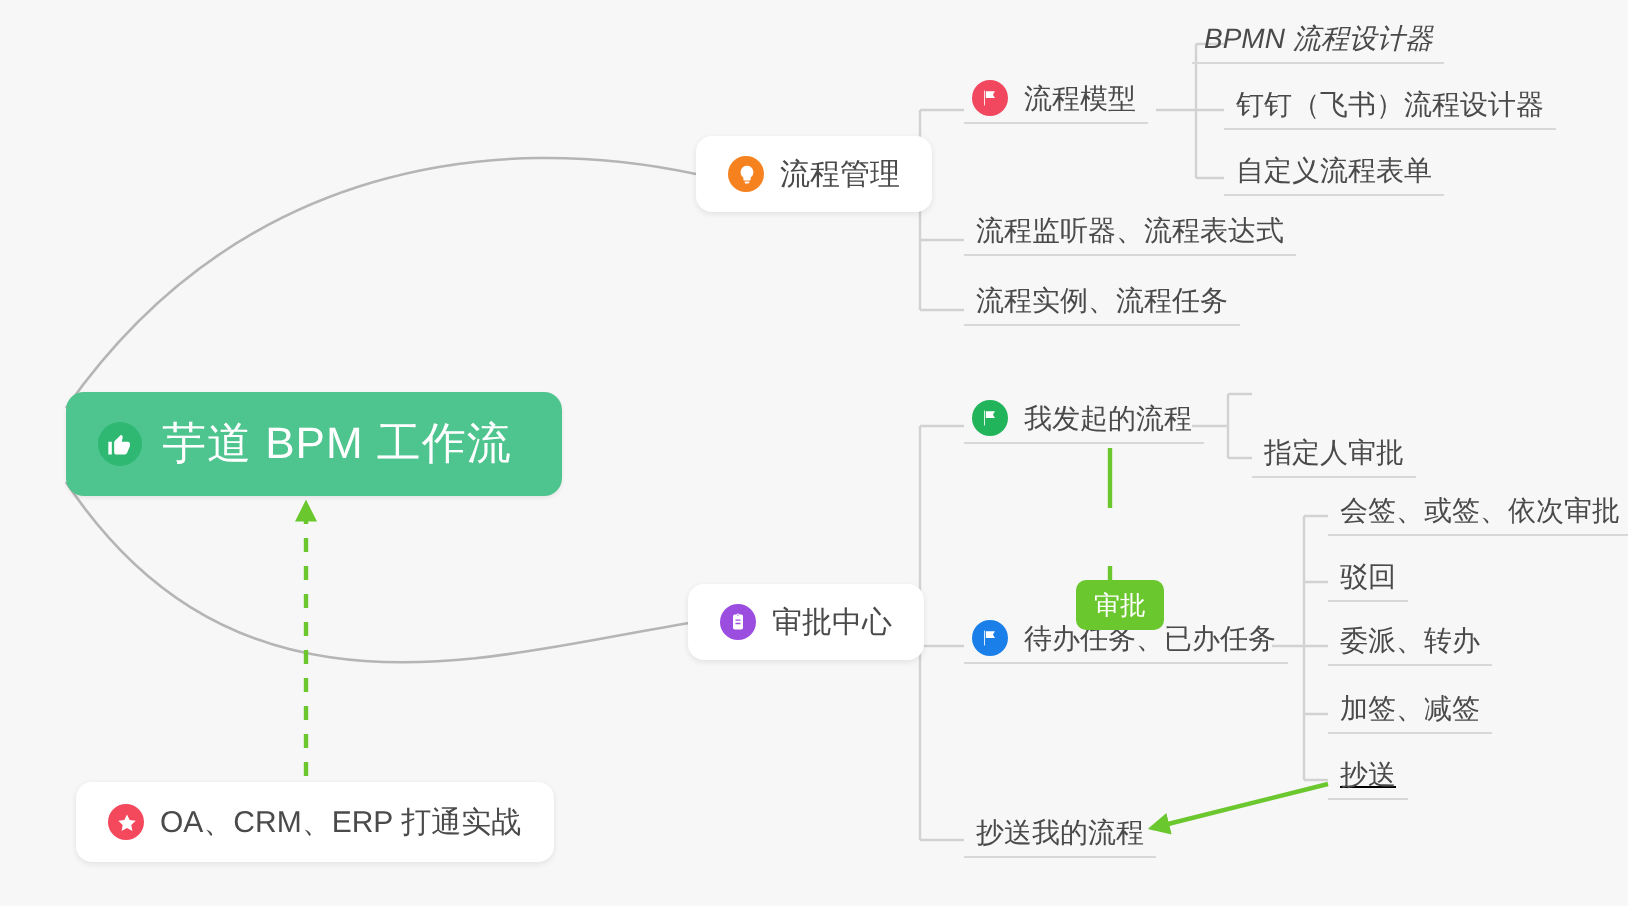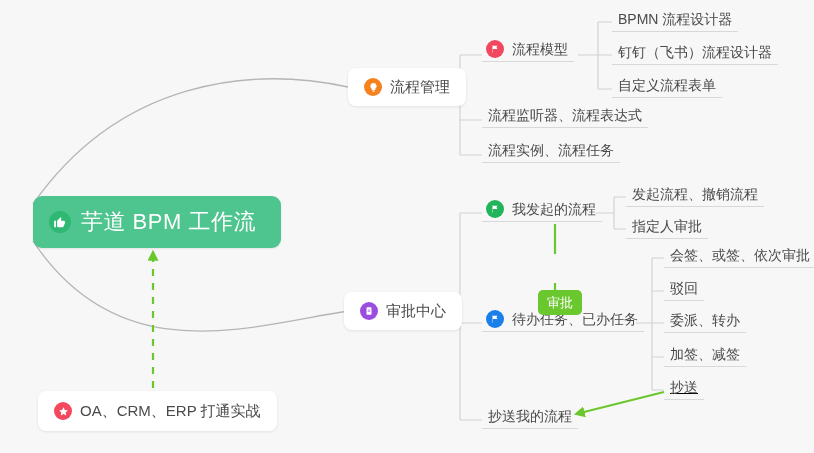--- a/index.html
+++ b/index.html
@@ -167,21 +167,21 @@
 
   <div class="topic with-icon" style="left:482px; top:36px;">
     <span class="icon icon-red">
       <svg width="10" height="10" viewBox="0 0 24 24" fill="#ffffff">
         <path d="M5 3h1v18H5zM7 4h11l-2.5 4L18 12H7z"></path>
       </svg>
     </span>
     <span class="tlabel">流程模型</span>
   </div>
 
-  <div class="topic" style="left:612px; top:6px;">
+  <div class="topic" style="left:596px; top:6px;font-style:italic;">
     <span class="tlabel">BPMN 流程设计器</span>
   </div>
   <div class="topic" style="left:612px; top:39px;">
     <span class="tlabel">钉钉（飞书）流程设计器</span>
   </div>
   <div class="topic" style="left:612px; top:72px;align-items:flex-end;">
     <span class="tlabel">自定义流程表单</span>
   </div>
 
   <div class="topic" style="left:482px; top:102px;">
@@ -200,23 +200,20 @@
     <span class="plabel">审批中心</span>
   </div>
 
   <div class="topic with-icon" style="left:482px; top:196px;">
     <span class="icon icon-green">
       <svg width="10" height="10" viewBox="0 0 24 24" fill="#ffffff">
         <path d="M5 3h1v18H5zM7 4h11l-2.5 4L18 12H7z"></path>
       </svg>
     </span>
     <span class="tlabel">我发起的流程</span>
-  </div>
-  <div class="topic" style="left:626px; top:181px;">
-    <span class="tlabel">发起流程、撤销流程</span>
   </div>
   <div class="topic" style="left:626px; top:213px;">
     <span class="tlabel">指定人审批</span>
   </div>
 
   <div class="topic with-icon" style="left:482px; top:306px;">
     <span class="icon icon-blue">
       <svg width="10" height="10" viewBox="0 0 24 24" fill="#ffffff">
         <path d="M5 3h1v18H5zM7 4h11l-2.5 4L18 12H7z"></path>
       </svg>

